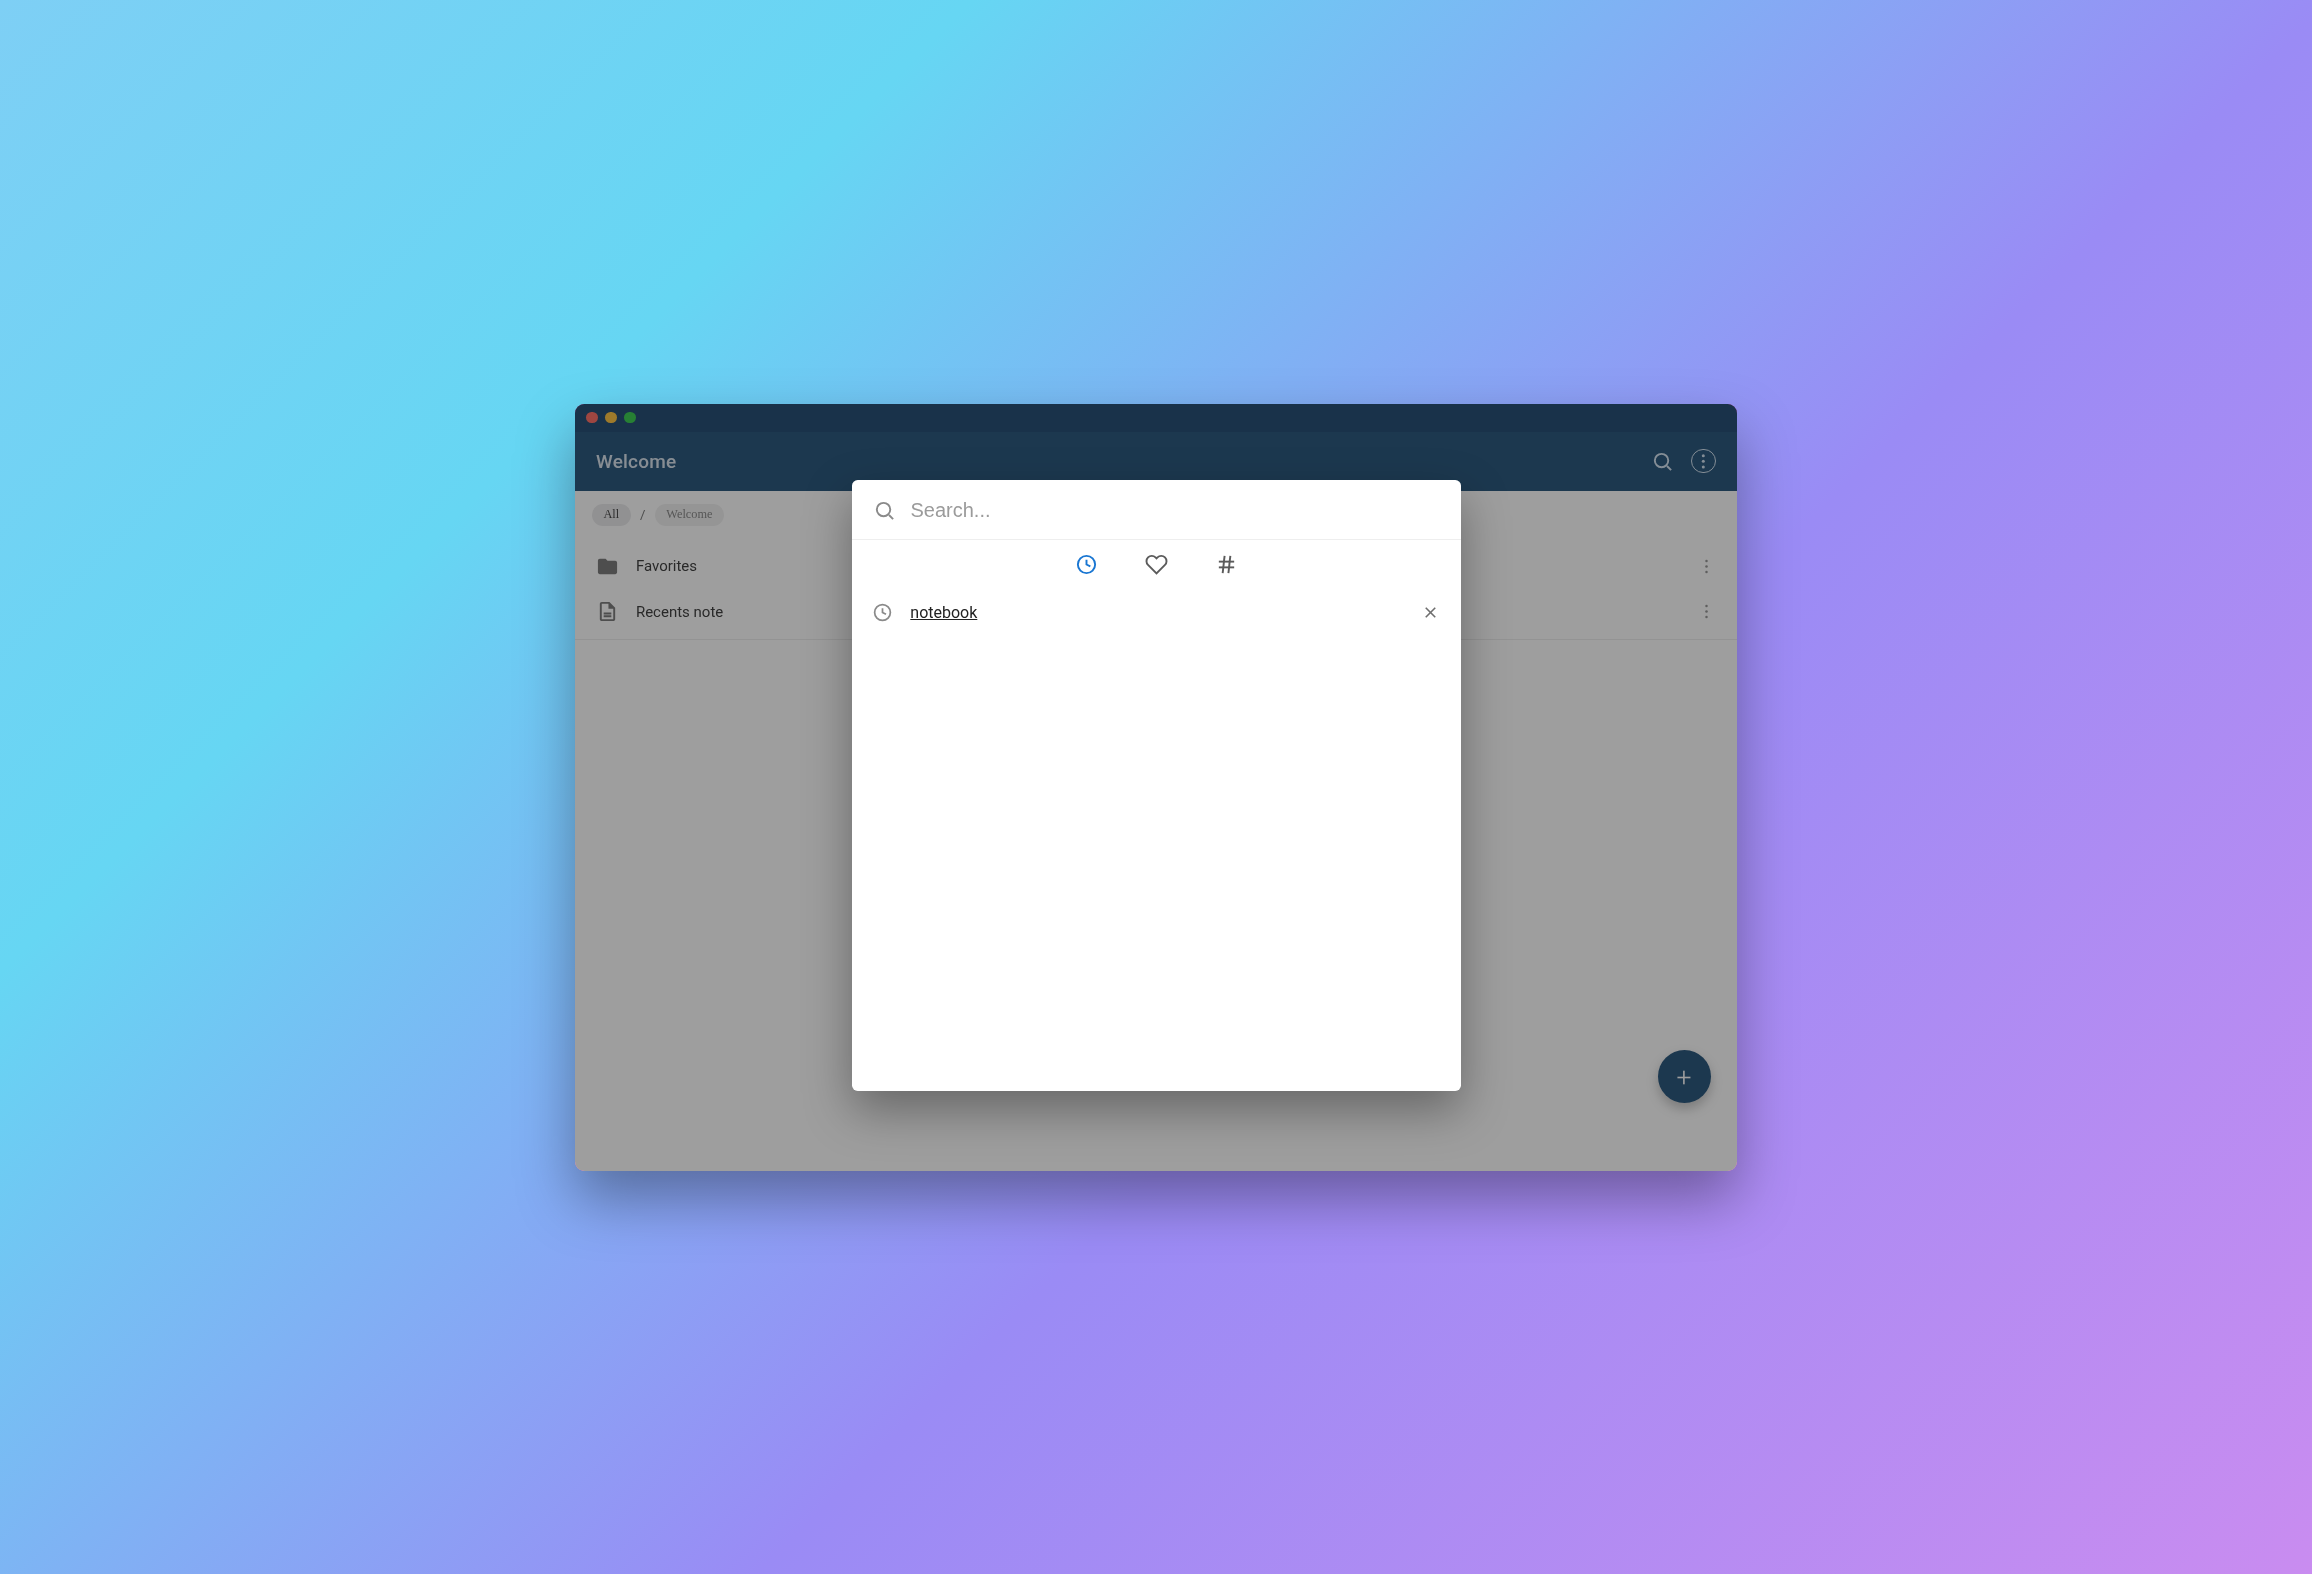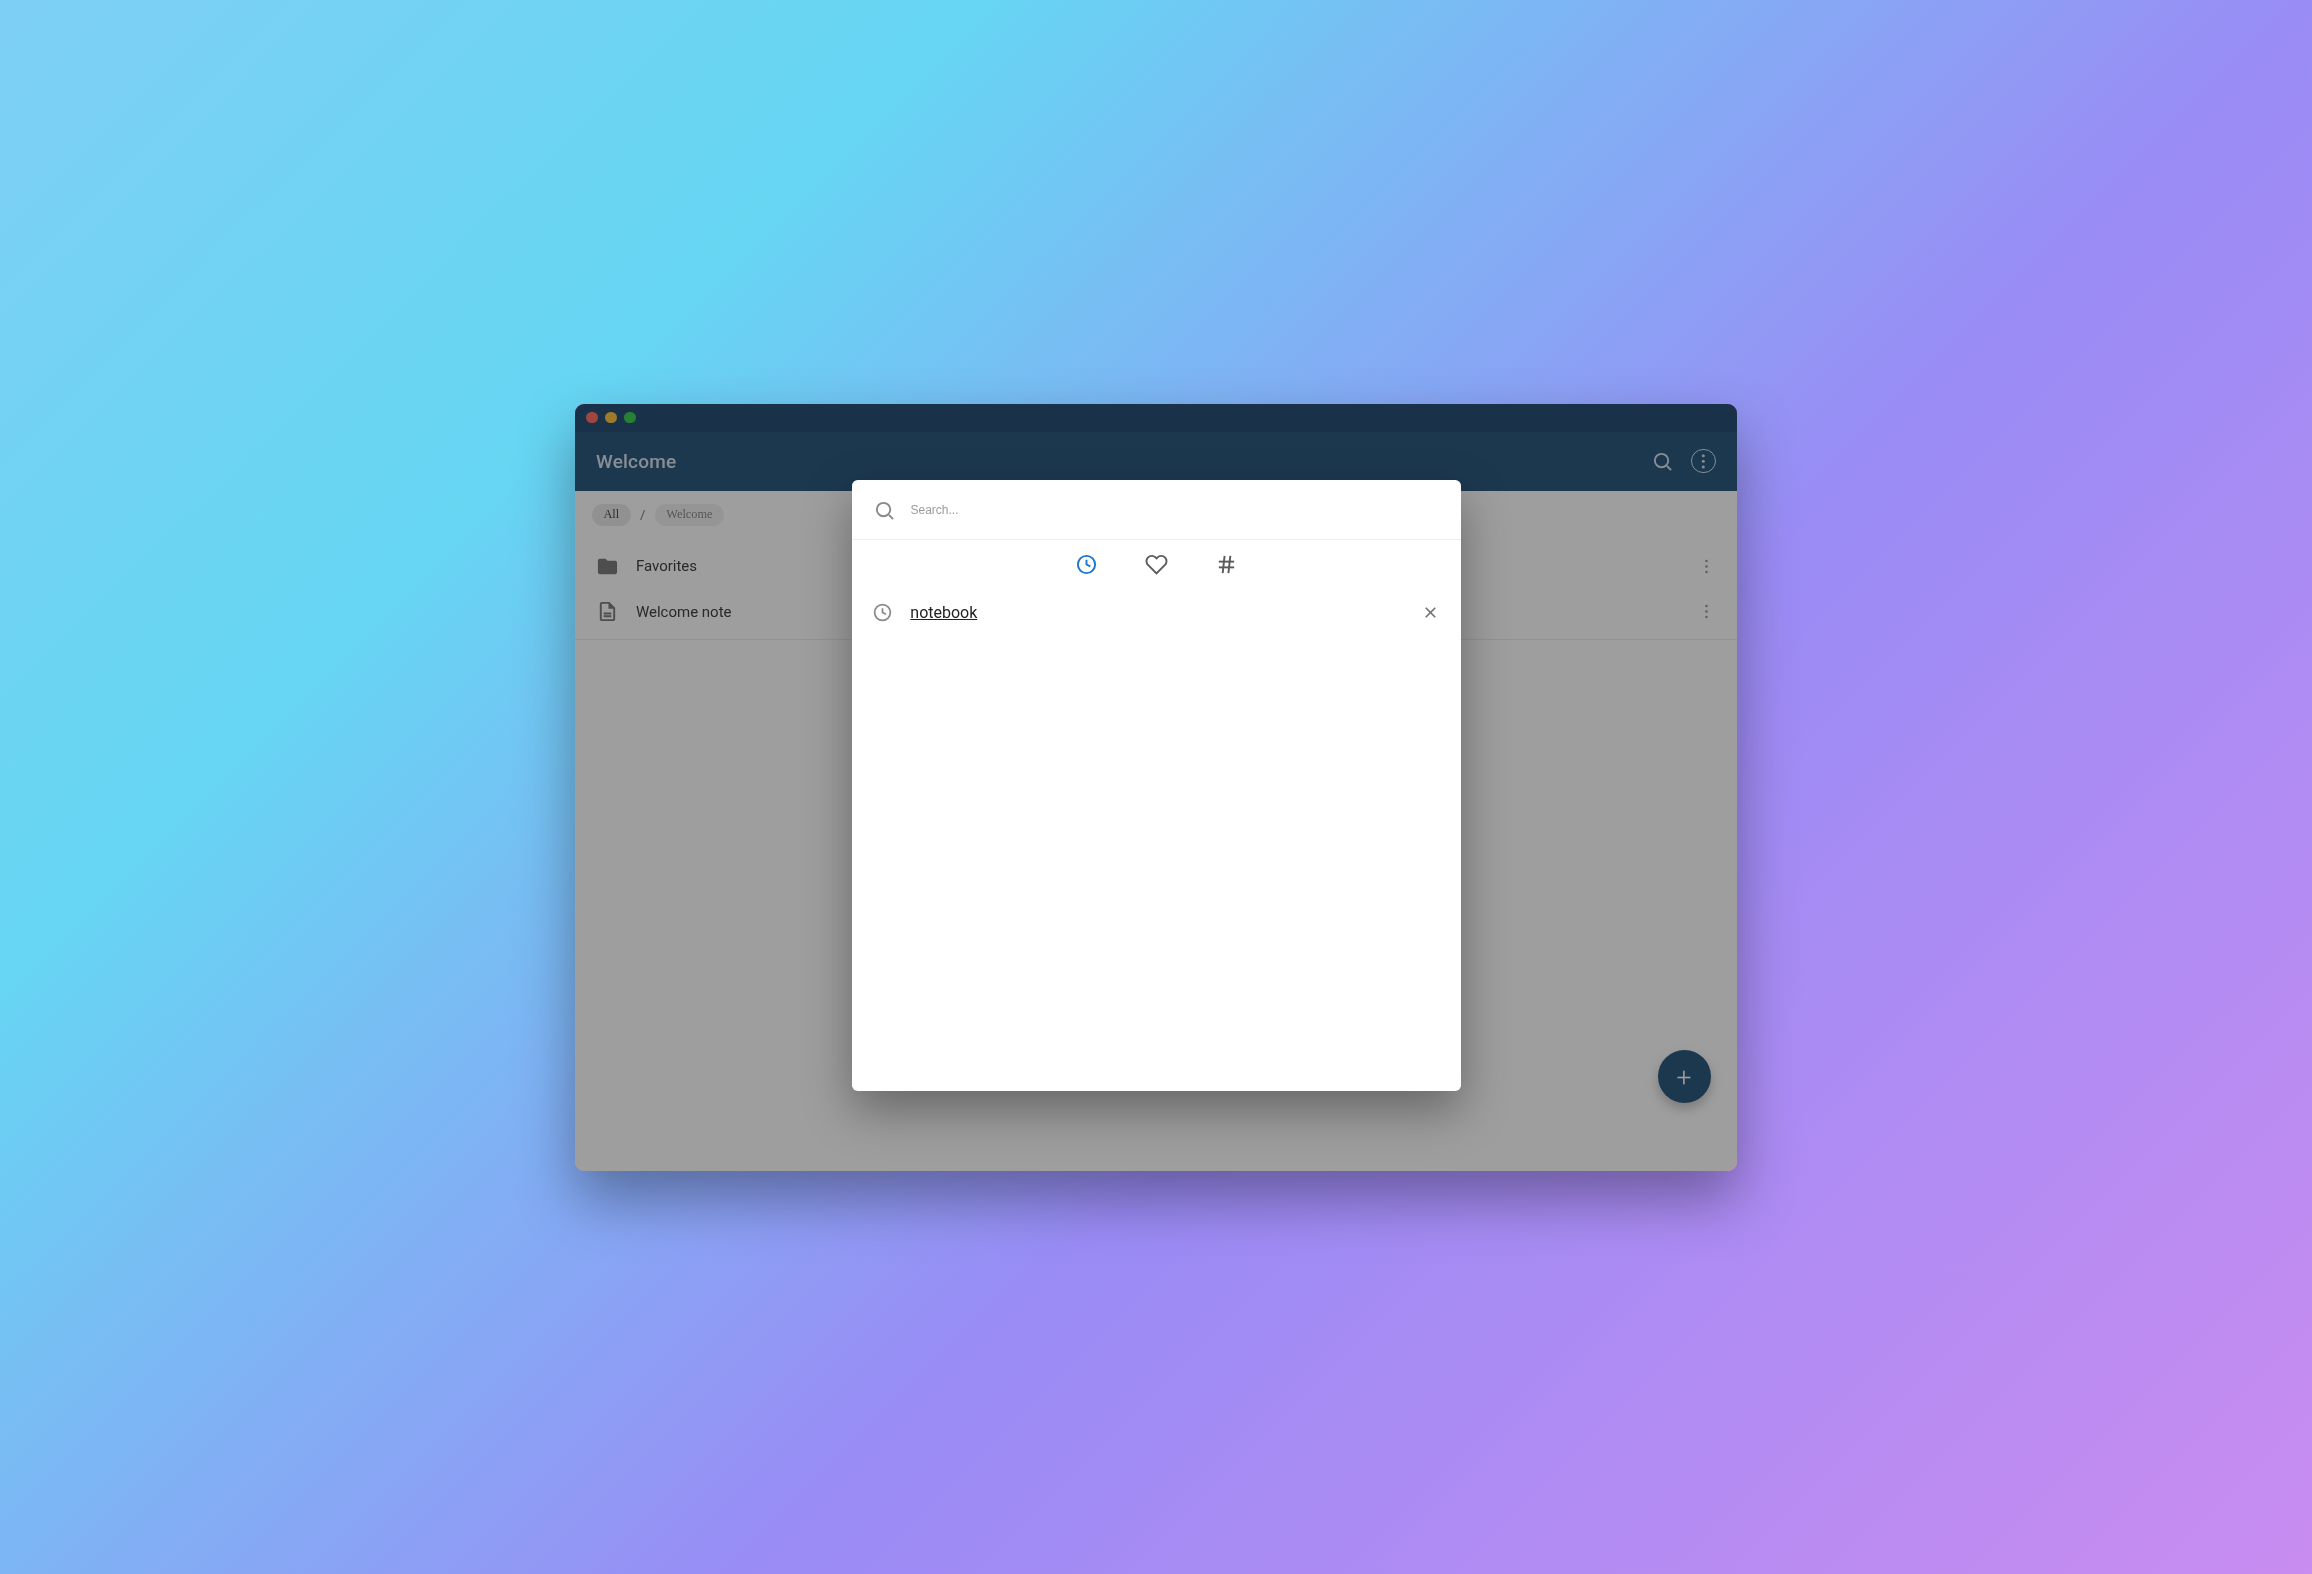--- a/index.html
+++ b/index.html
@@ -103,21 +103,21 @@
     box-shadow:0 19px 47px rgba(0,0,0,0.35);
     display:flex; flex-direction:column;
   }
   .search-row {
     display:flex; align-items:center; gap:15px;
     padding: 19px 21px 17px 21px;
     border-bottom:0.9px solid #eee;
   }
   .search-row .sicon { width:23px; height:23px; color:#8a8a8a; }
   .search-row input {
-    border:none; outline:none; font-size:12px; color:#333; flex:1;
+    border:none; outline:none; font-size:20px; color:#333; flex:1;
   }
   .search-row input::placeholder { color:#9b9b9b; }
   .tabs-row {
     display:flex; align-items:center; justify-content:center; gap:47px;
     padding: 13.2px 0 9.5px;
   }
   .tab-ic { width:23px; height:23px; color:#5b5b5b; display:flex; align-items:center; justify-content:center;}
   .tab-ic.active { color:#1976d2; }
 
   .hist-list { padding: 5.7px 17px; flex:1; }
@@ -186,21 +186,21 @@
               <circle cx="12" cy="19" r="1.6"></circle>
             </svg>
         </span>
       </div>
       <div class="item">
         <span class="mic">
           <svg viewBox="0 0 24 24" fill="currentColor">
               <path d="M14 2H6c-1.1 0-2 .9-2 2v16c0 1.1.9 2 2 2h12c1.1 0 2-.9 2-2V8l-6-6zM6 20V4h7v5h5v11H6zm2-7h8v2H8v-2zm0 3h8v2H8v-2z"></path>
             </svg>
         </span>
-        <span>Welcome note</span>
+        <span>Recents note</span>
         <span class="spacer"></span>
         <span class="more">
           <svg viewBox="0 0 24 24" width="19" height="19" fill="currentColor">
               <circle cx="12" cy="5" r="1.6"></circle>
               <circle cx="12" cy="12" r="1.6"></circle>
               <circle cx="12" cy="19" r="1.6"></circle>
             </svg>
         </span>
       </div>
     </div>

